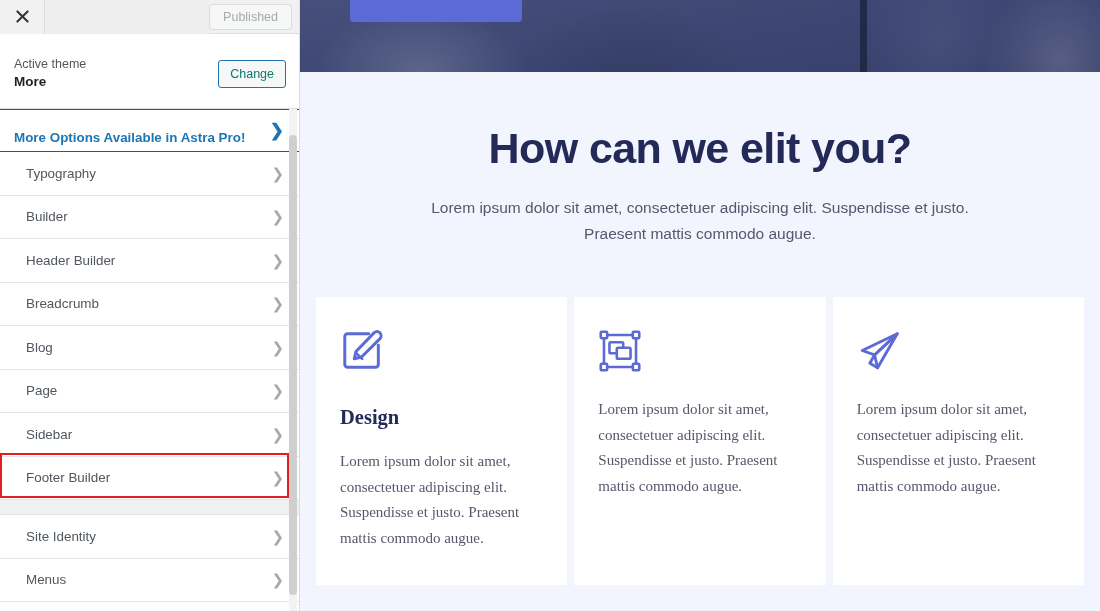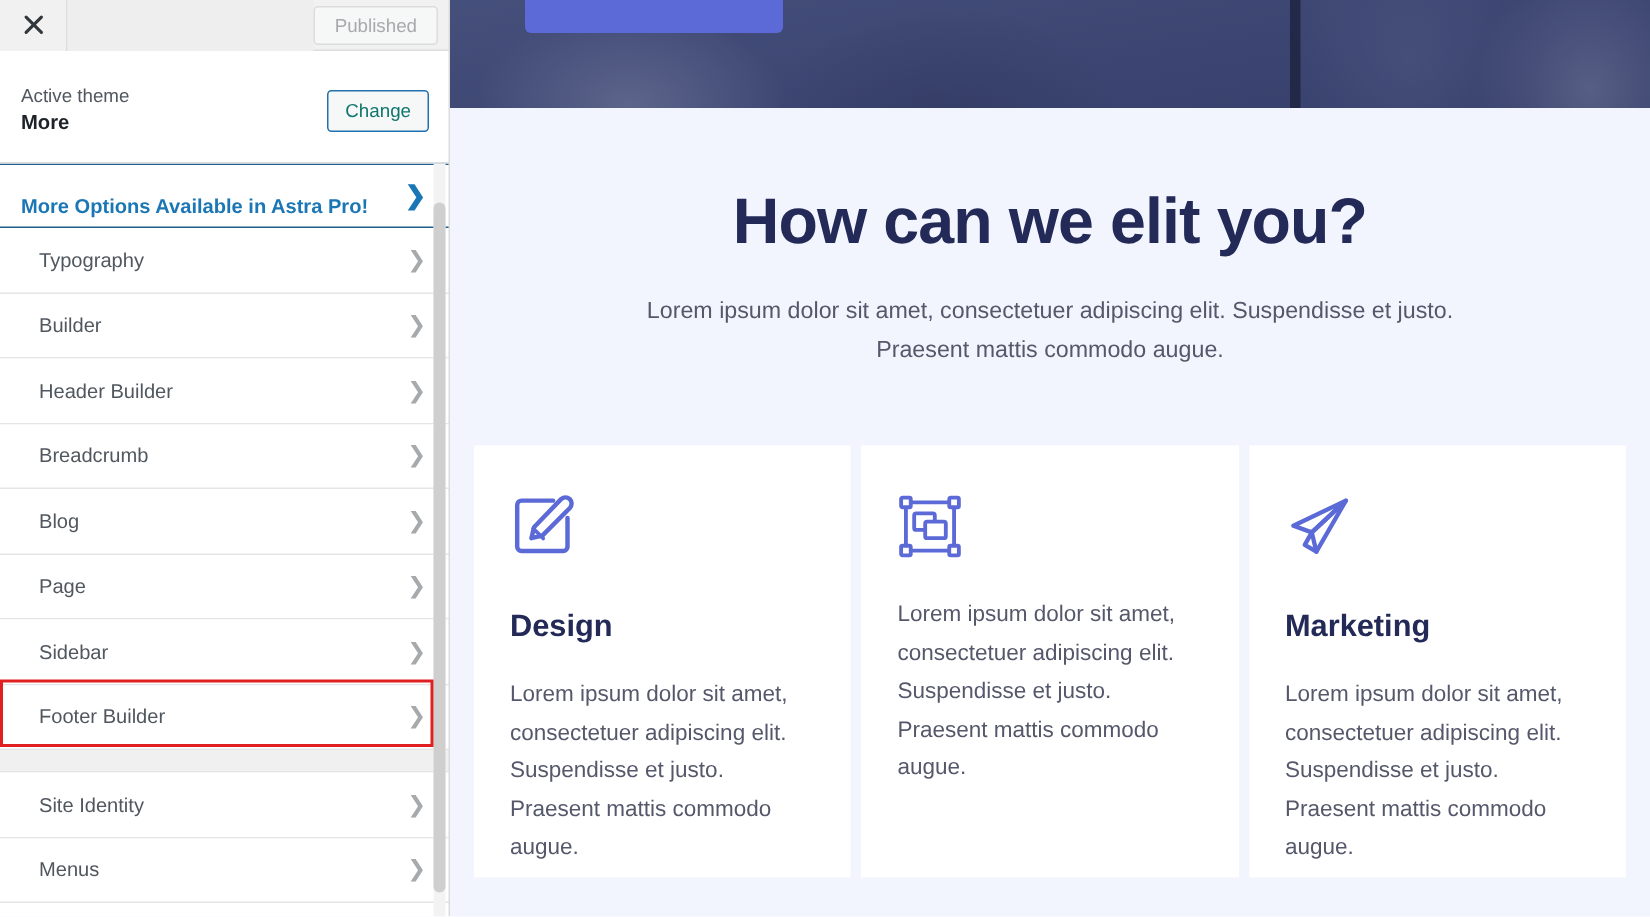--- a/index.html
+++ b/index.html
@@ -287,20 +287,21 @@
     margin: 23px auto 0 auto;
     max-width: 560px;
   }
 
   
   .cards {
     display: flex;
     gap: 7px;
     padding: 0 8px;
     margin-top: 51px;
+    font-family: Liberation Serif, serif;
   }
   .card {
     flex: 1 1 0;
     background: #ffffff;
     padding: 28px 24px 20px 24px;
     height: 288px;
     overflow: hidden;
   }
   .card-icon {
     height: 52px;
@@ -450,20 +451,19 @@
         </div>
 
         <div class="card">
           <div class="card-icon">
             <svg width="46" height="46" viewBox="0 0 48 48" aria-hidden="true">
               <path d="M42 6 L5.5 23.5 l12.8 4.6 L42 6 z" fill="none" stroke="#5b6ad6" stroke-width="3" stroke-linejoin="round" stroke-linecap="round"></path>
               <path d="M42 6 L18.3 28.1 l3.2 13.4 L42 6 z" fill="none" stroke="#5b6ad6" stroke-width="3" stroke-linejoin="round" stroke-linecap="round"></path>
               <path d="M18.3 28.1 L13.4 36.8 l8.1 4.7" fill="none" stroke="#5b6ad6" stroke-width="3" stroke-linejoin="round" stroke-linecap="round"></path>
             </svg>
           </div>
-          <div class="card-title">Marketing</div>
           <div class="card-text">Lorem ipsum dolor sit amet, consectetuer adipiscing elit. Suspendisse et justo. Praesent mattis commodo augue.</div>
         </div>
 
       </div>
     </div>
   </div>
 </div>
 
 </body></html>

